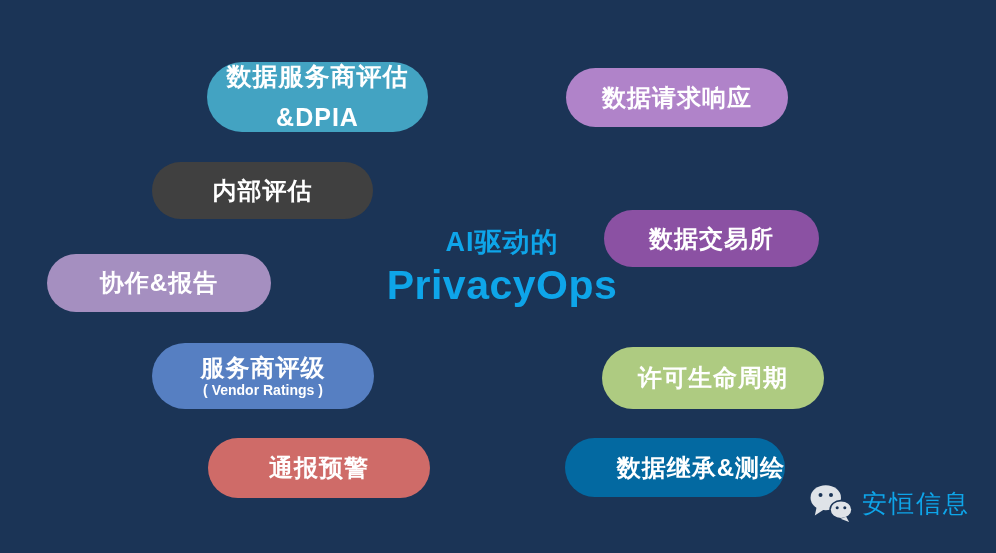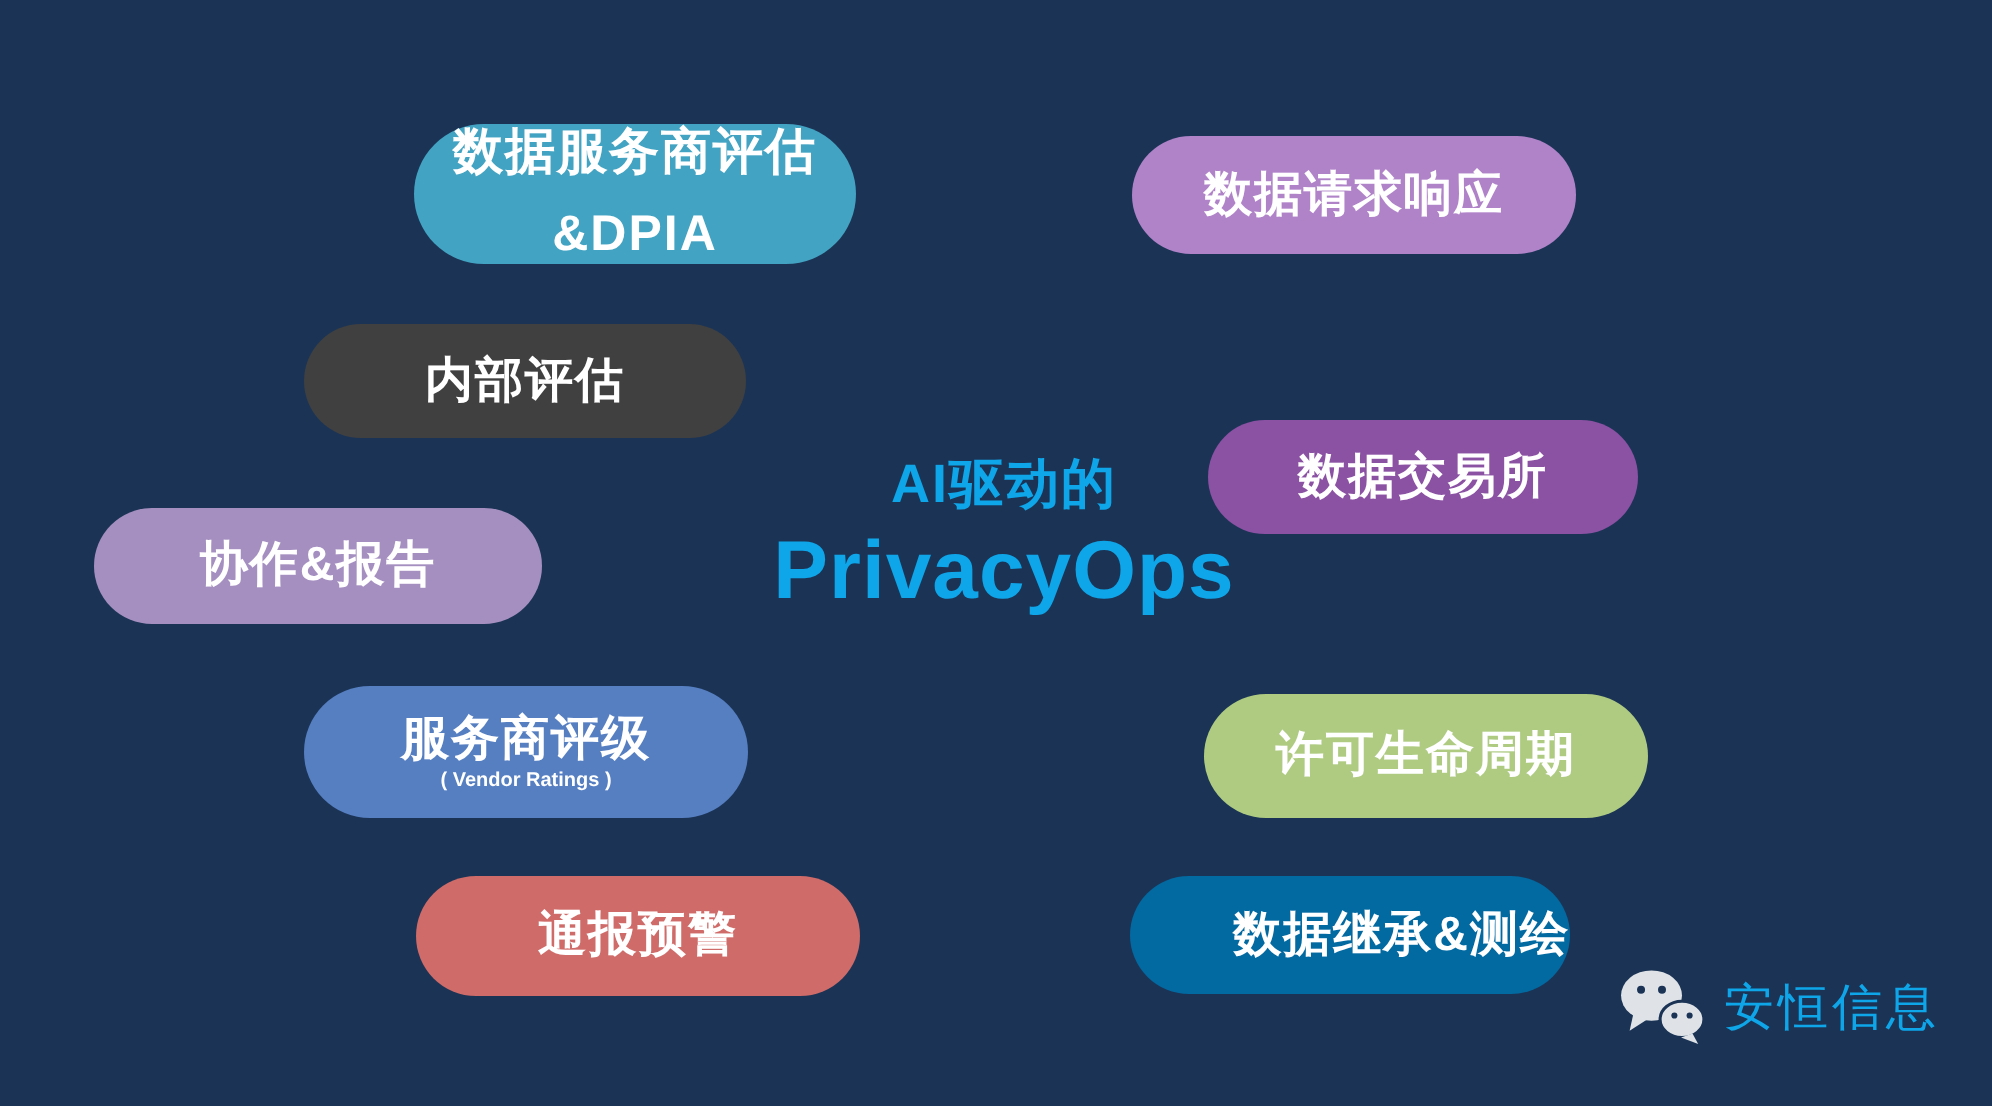--- a/index.html
+++ b/index.html
@@ -19,21 +19,21 @@
     flex-direction: column;
     align-items: center;
     justify-content: center;
     color: #ffffff;
     font-weight: bold;
     text-align: center;
     line-height: 1.15;
   }
   .pill-line { font-size: 24px; letter-spacing: 1px; }
   .pill-line.big { font-size: 25px; }
-  .pill-sub { font-size: 10px; font-weight: bold; letter-spacing: 0; margin-top: 1px; }
+  .pill-sub { font-size: 14px; font-weight: bold; letter-spacing: 0; margin-top: 1px; }
 
   .b1  { left: 207px; top: 62px;  width: 221px; height: 70px; gap: 12px; }
   .b2  { left: 566px; top: 68px;  width: 222px; height: 59px; }
   .b3  { left: 152px; top: 162px; width: 221px; height: 57px; }
   .b4  { left: 604px; top: 162px; width: 215px; height: 57px; margin-top: 48px; }
   .b5  { left: 47px;  top: 254px; width: 224px; height: 58px; }
   .b6  { left: 652px; top: 255px; width: 250px; height: 58px; }
   .b7  { left: 152px; top: 343px; width: 222px; height: 66px; }
   .b8  { left: 602px; top: 347px; width: 222px; height: 62px; }
   .b9  { left: 208px; top: 438px; width: 222px; height: 60px; }

